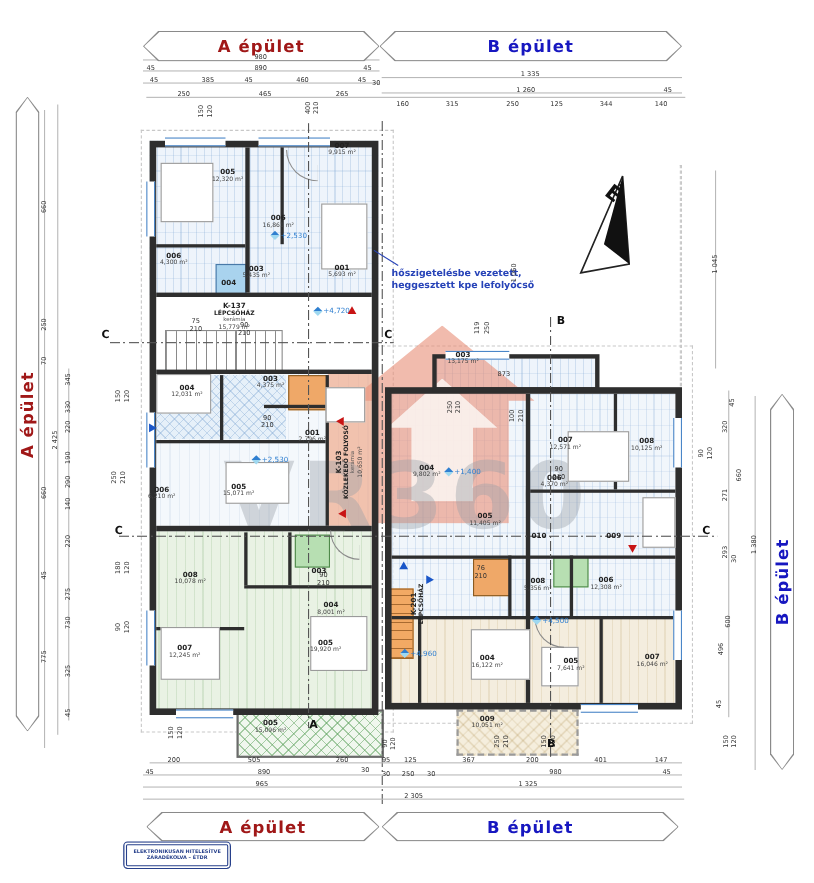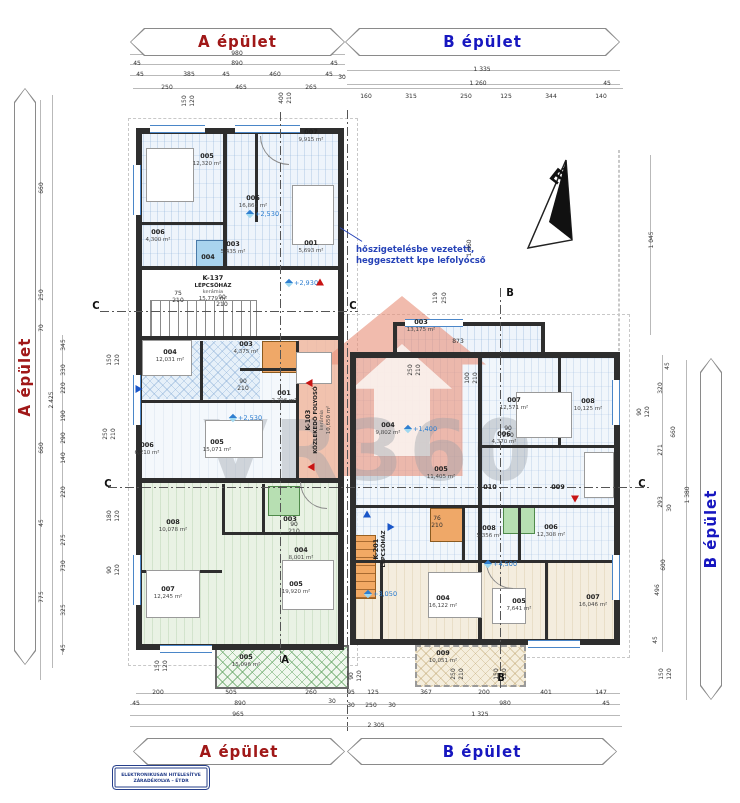--- a/index.html
+++ b/index.html
@@ -527,37 +527,37 @@
       </div>
     </div>
   <div class="layer">
 
   <div class="lvl" style="left: 263px; top: 214px;">
         <span class="ldia"></span>
         <span>+2,530</span>
       </div>
       <div class="lvl" style="left: 302px; top: 283px;">
         <span class="ldia"></span>
-        <span>+2,930</span>
+        <span>+4,720</span>
       </div>
       <div class="lvl" style="left: 246px; top: 418px;">
         <span class="ldia"></span>
         <span>+2,530</span>
       </div>
       <div class="lvl" style="left: 421px; top: 429px;">
         <span class="ldia"></span>
         <span>+1,400</span>
       </div>
       <div class="lvl" style="left: 501px; top: 564px;">
         <span class="ldia"></span>
         <span>+4,500</span>
       </div>
       <div class="lvl" style="left: 381px; top: 594px;">
         <span class="ldia"></span>
-        <span>+3,050</span>
+        <span>+4,960</span>
       </div>
     </div>
   <div class="layer">
 
   <div class="sec" style="left: 96px; top: 305px;">C</div>
       <div class="sec" style="left: 353px; top: 305px;">C</div>
       <div class="sec" style="left: 108px; top: 483px;">C</div>
       <div class="sec" style="left: 642px; top: 483px;">C</div>
       <div class="sec" style="left: 510px; top: 292px;">B</div>
       <div class="sec" style="left: 501px; top: 677px;">B</div>

